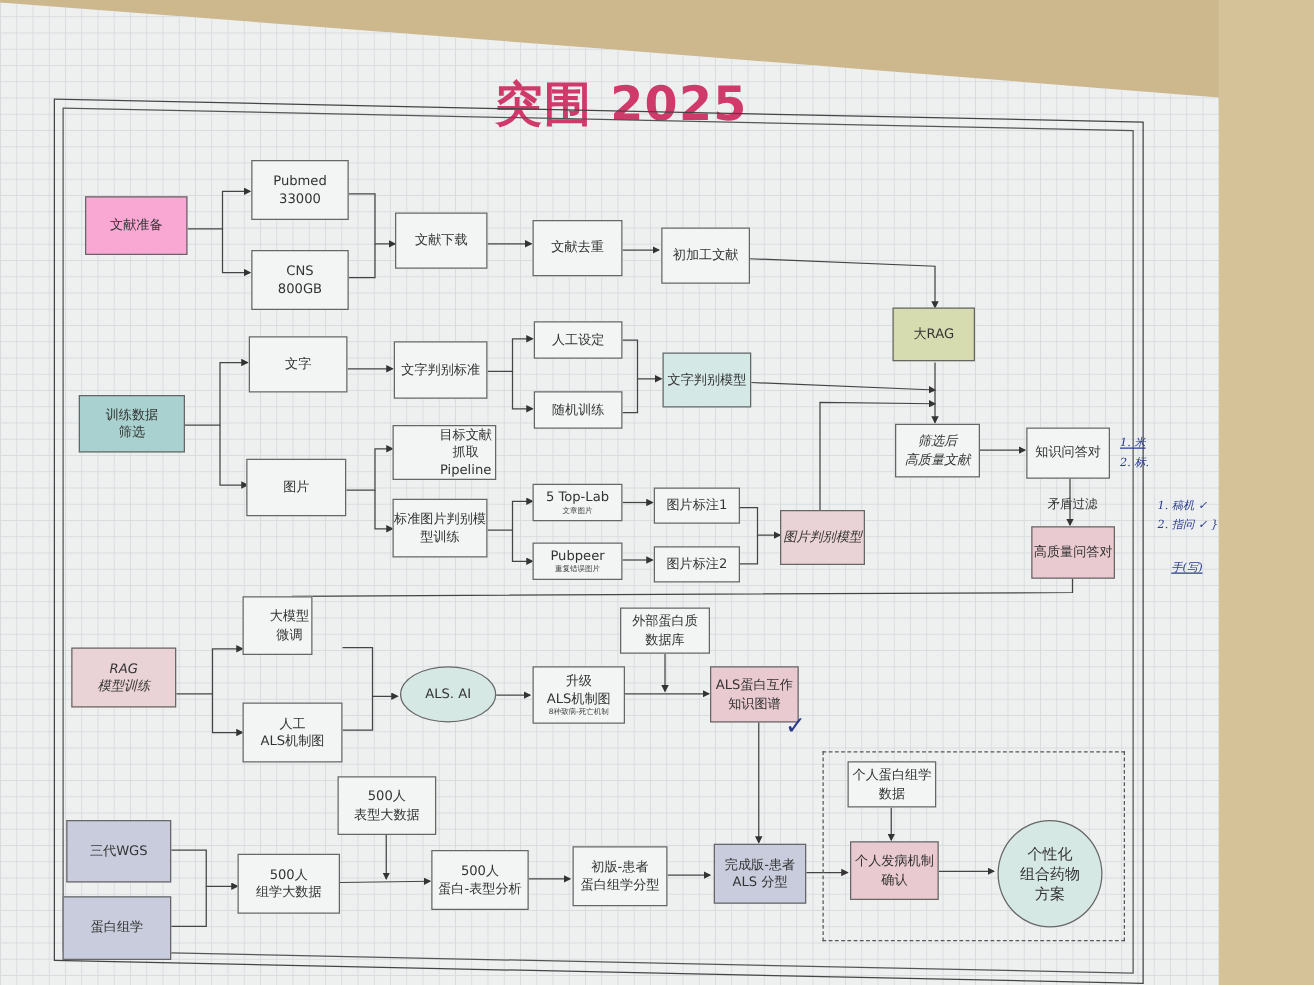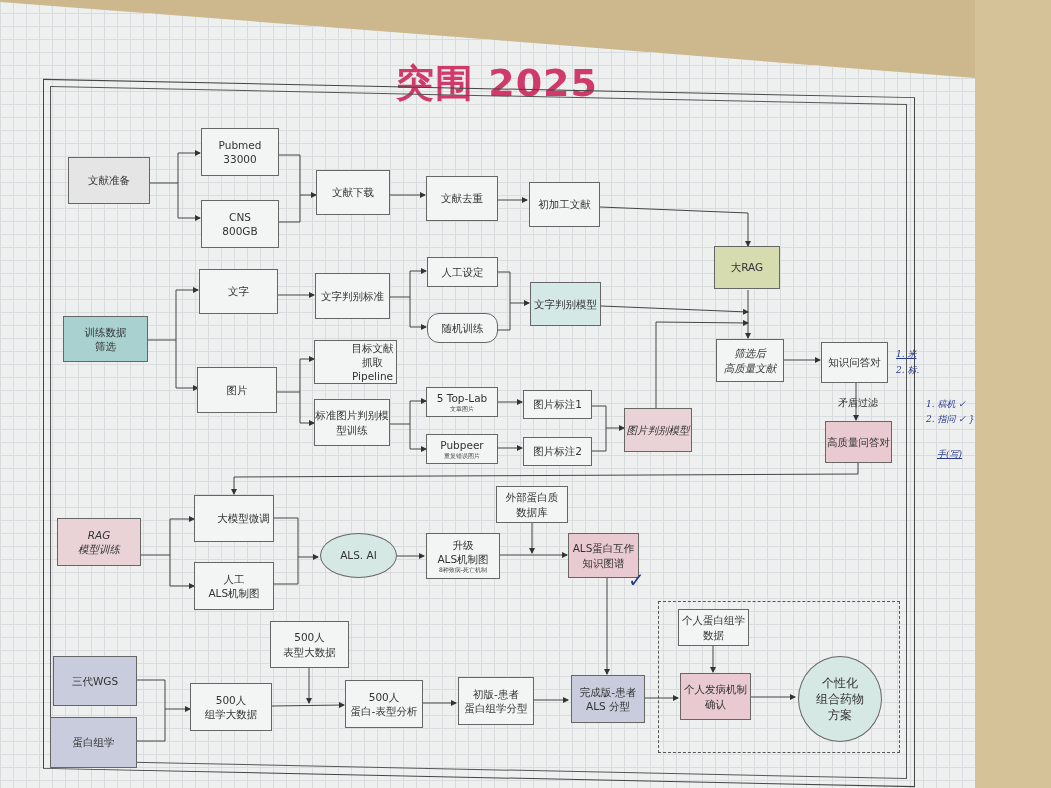--- a/index.html
+++ b/index.html
@@ -26,21 +26,21 @@
   .frame-outer { position:absolute; left:43px; top:88px; width:870px; height:688px; border:1.5px solid #444; transform:skewY(1.2deg); }
   .frame-inner { position:absolute; left:50px; top:95px; width:855px; height:673px; border:1px solid #555; transform:skewY(1.2deg); }
   svg.wires { position:absolute; left:0; top:0; width:1051px; height:788px; }
   .node {
     position:absolute; box-sizing:border-box;
     border:1px solid #666; background:#f3f4f4;
     display:flex; flex-direction:column; align-items:center; justify-content:center;
     text-align:center; font-size:10.5px; color:#333; line-height:1.35;
   }
   .node .sub { font-size:6px; color:#444; }
-  .yellow { background:#e5e5e5; }
+  .yellow { background:#f9a8d4; }
   .teal { background:#a9d1cf;justify-content:center; }
   .lteal { background:#d4e8e6; }
   .olive { background:#d7dbb0; }
   .pink { background:#ead3d6;font-style:italic; }
   .rose { background:#e9cad0; }
   .lavender { background:#c8ccdc; }
   .ellipse { border-radius:50%; background:#d6e8e4; }
   .dashed { position:absolute; left:658px; top:601px; width:240px; height:150px; border:1.2px dashed #555; }
   .label-plain { position:absolute; font-size:10px; color:#333; }
   .hand { position:absolute; color:#2a3b8c; font-size:9px; font-style:italic; font-family:"DejaVu Serif", serif; }
@@ -149,21 +149,21 @@
   </div>
 <div class="node" style="left:197px;top:367px;width:80px;height:46px;">
     <span>图片</span>
   </div>
 <div class="node" style="left:315px;top:273px;width:75px;height:46px;">
     <span>文字判别标准</span>
   </div>
 <div class="node" style="left:427px;top:257px;width:71px;height:30px;">
     <span>人工设定</span>
   </div>
-<div class="node" style="left:427px;top:313px;width:71px;height:30px;border-radius:12px;">
+<div class="node" style="left:427px;top:313px;width:71px;height:30px;">
     <span>随机训练</span>
   </div>
 <div class="node lteal" style="left:530px;top:282px;width:71px;height:44px;">
     <span>文字判别模型</span>
   </div>
 <div class="node" style="left:314px;top:340px;width:83px;height:44px;padding-left:34px;">
     <span>目标文献抓取</span>
     <span>Pipeline</span>
   </div>
 <div class="node" style="left:314px;top:399px;width:76px;height:47px;">
@@ -196,21 +196,21 @@
   </div>
 <div class="label-plain" style="left:838px;top:396px;">矛盾过滤</div>
 <div class="node rose" style="left:825px;top:421px;width:67px;height:42px;">
     <span>高质量问答对</span>
   </div>
 
 <div class="node pink" style="left:57px;top:518px;width:84px;height:48px;">
     <span>RAG</span>
     <span>模型训练</span>
   </div>
-<div class="node" style="left:194px;top:495px;width:80px;height:47px;padding-left:19px;">
+<div class="node" style="left:194px;top:477px;width:56px;height:47px;padding-left:19px;">
     <span>大模型微调</span>
   </div>
 <div class="node" style="left:194px;top:562px;width:80px;height:48px;">
     <span>人工</span>
     <span>ALS机制图</span>
   </div>
 <div class="node ellipse" style="left:320px;top:533px;width:77px;height:45px;">
     <span>ALS. AI</span>
   </div>
 <div class="node" style="left:426px;top:533px;width:74px;height:46px;">

